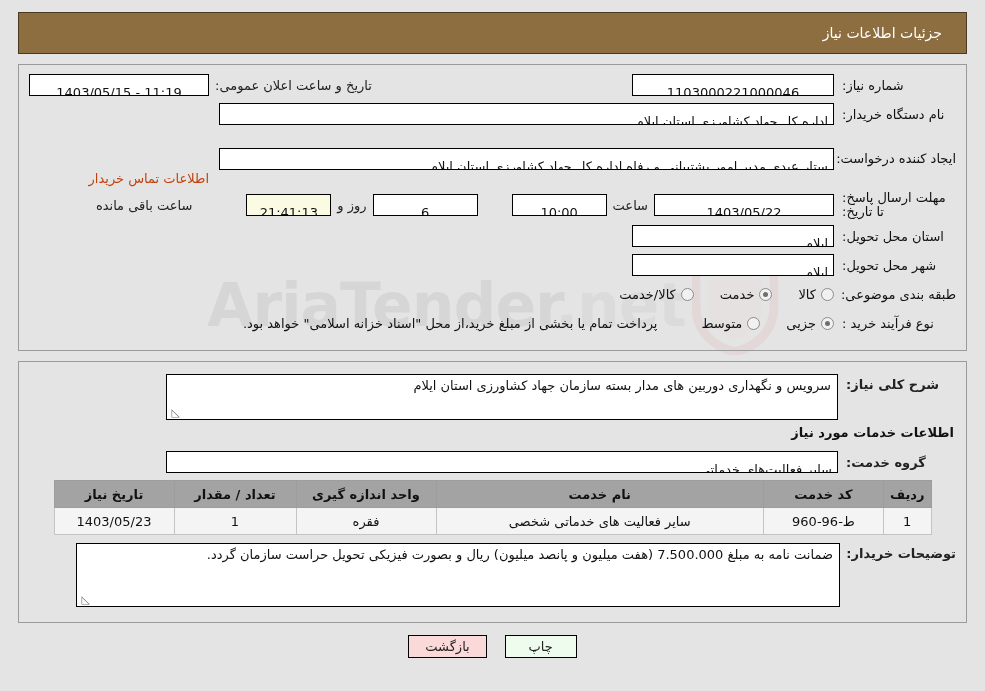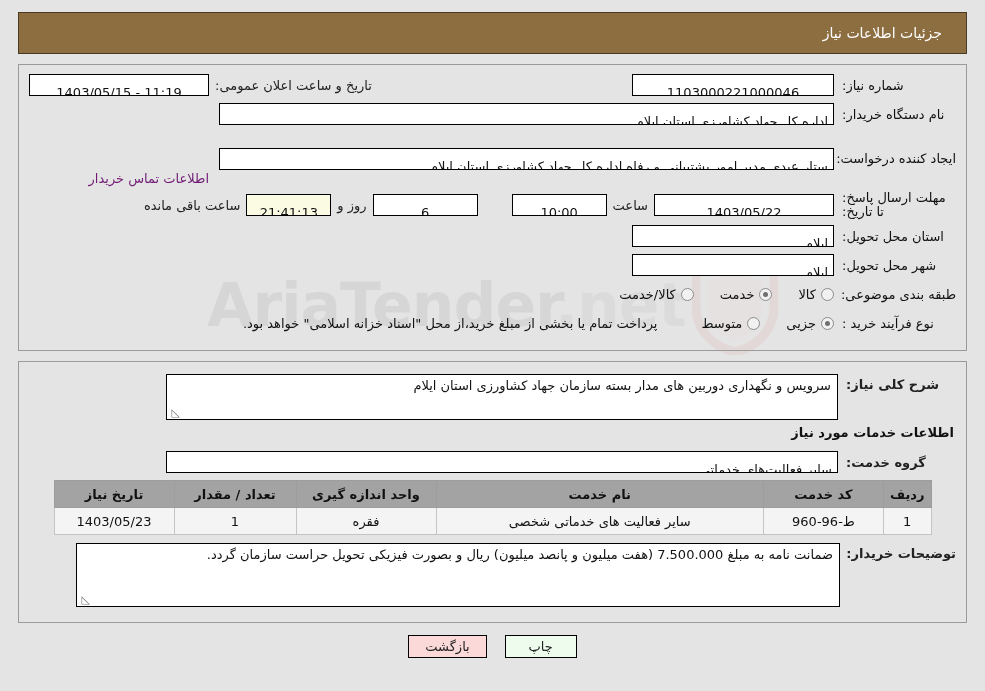--- a/index.html
+++ b/index.html
@@ -111,28 +111,28 @@
   .inp.right { text-align: right; }
   .inp.center { text-align: center; }
   .inp.yellow { background: #fbfbe3; }
 
   .w-need    { width: 202px; margin-left: 28px; }
   .w-org     { width: 615px; }
   .w-creator { width: 615px; }
   .w-date    { width: 180px; }
   .w-time    { width: 95px; }
   .w-days    { width: 105px; }
-  .w-count   { width: 85px; }
+  .w-count   { width: 85px; margin-left: 48px; }
   .w-loc     { width: 202px; }
   .w-ann     { width: 180px; }
 
   .mini { font-size: 13px; padding: 0 6px; white-space: nowrap; }
 
   .link {
-    color: #701a75;
+    color: #c2410c;
     font-size: 13px;
     white-space: nowrap;
     padding: 0 10px;
     cursor: pointer;
     margin-top: 40px;
   }
 
   
   .radio-row { display: flex; align-items: center; }
   .radio-item { display: flex; align-items: center; gap: 5px; margin-left: 26px; }

